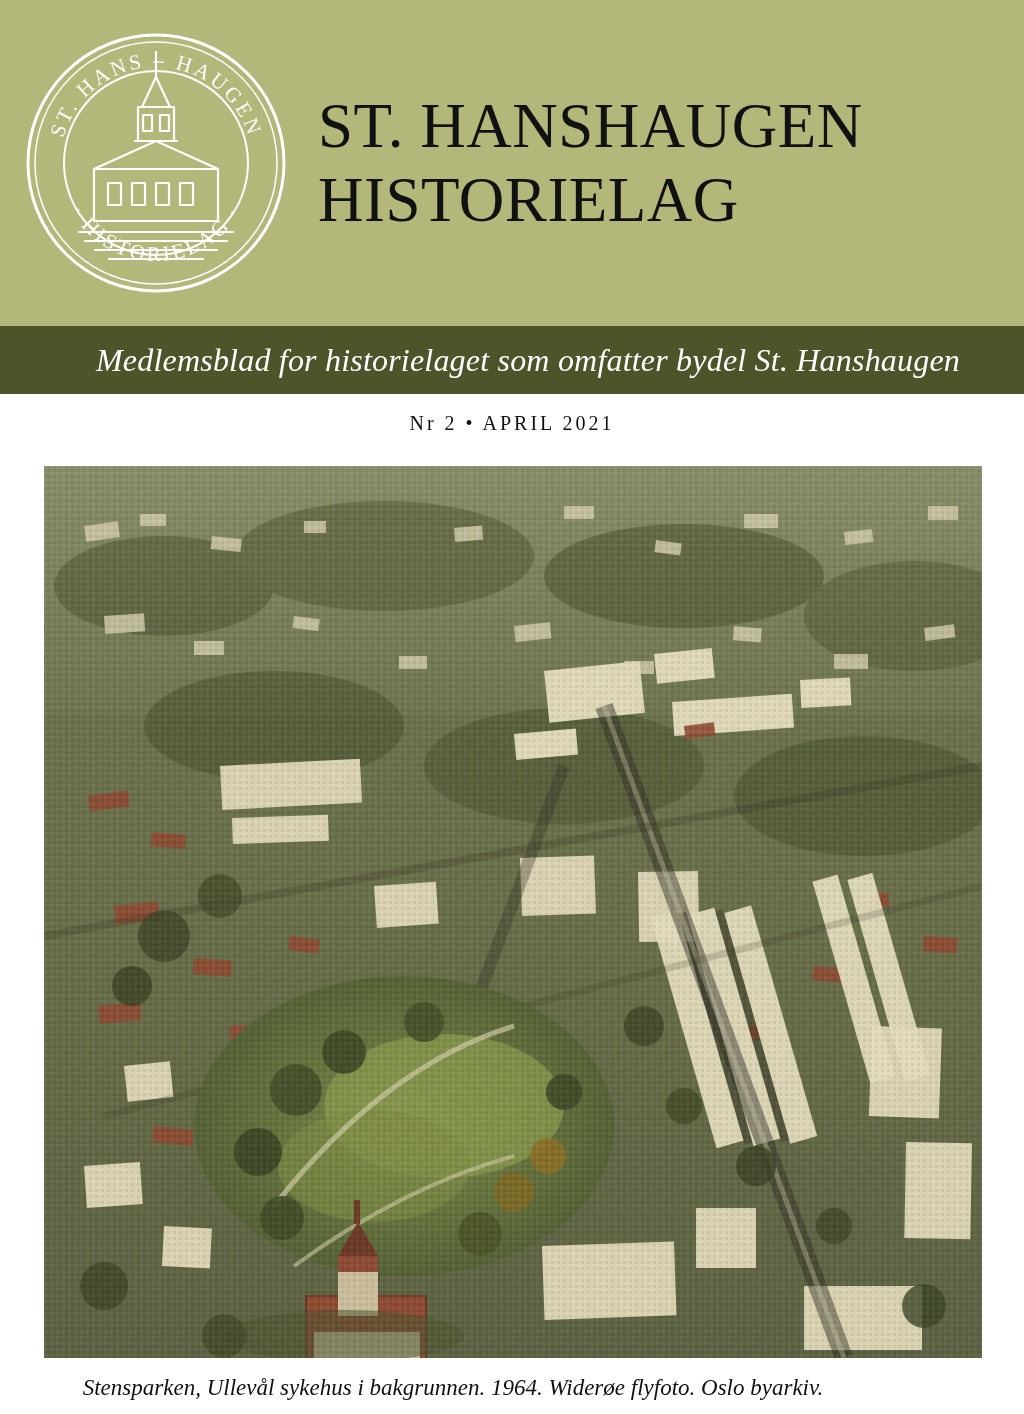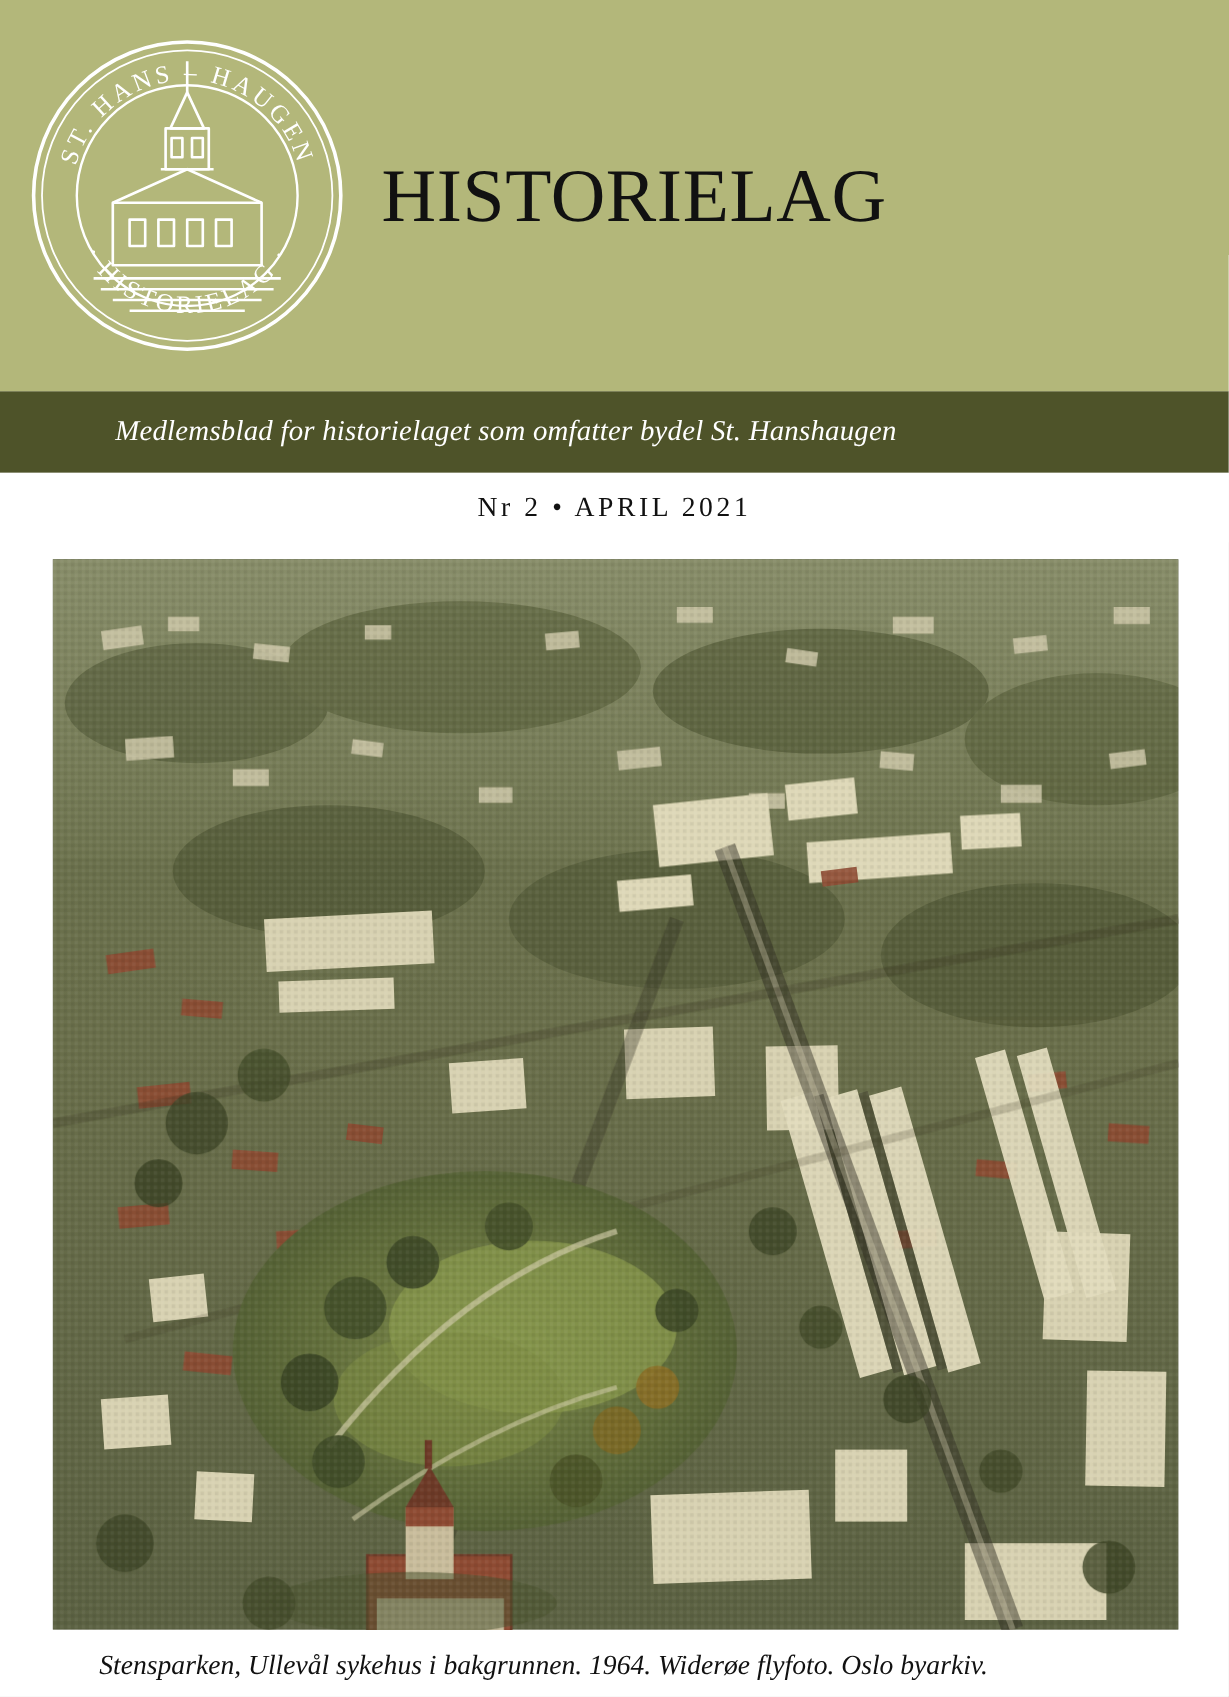--- a/index.html
+++ b/index.html
@@ -55,36 +55,36 @@
     height: 68px;
     background: #4e5329;
     display: flex;
     align-items: center;
     box-sizing: border-box;
     padding-left: 96px;
   }
   .subtitle-band .subtitle {
     color: #ffffff;
     font-style: italic;
-    font-size: 24px;
+    font-size: 32px;
     font-family: "Liberation Serif", serif;
     letter-spacing: 0.2px;
   }
 
   
   .issue-line {
     width: 1024px;
     height: 58px;
     display: flex;
     align-items: center;
     justify-content: center;
     background: #ffffff;
   }
   .issue-line .issue-text {
-    font-size: 23px;
+    font-size: 20px;
     letter-spacing: 3px;
     color: #111111;
     font-family: "Liberation Serif", serif;
   }
 
   
   .photo-frame {
     position: absolute;
     left: 44px;
     top: 466px;
@@ -149,20 +149,21 @@
 
         <line x1="56" y1="203" x2="212" y2="203"></line>
         <line x1="62" y1="212" x2="206" y2="212"></line>
         <line x1="72" y1="221" x2="196" y2="221"></line>
         <line x1="86" y1="230" x2="182" y2="230"></line>
       </g>
     </svg>
   </div>
 
   <div class="masthead-title">
+    <span class="line">ST. HANSHAUGEN</span>
     <span class="line">HISTORIELAG</span>
   </div>
 </div>
 
 <div class="subtitle-band">
   <span class="subtitle">Medlemsblad for historielaget som omfatter bydel St. Hanshaugen</span>
 </div>
 
 <div class="issue-line">
   <span class="issue-text">Nr 2  •  APRIL 2021</span>

